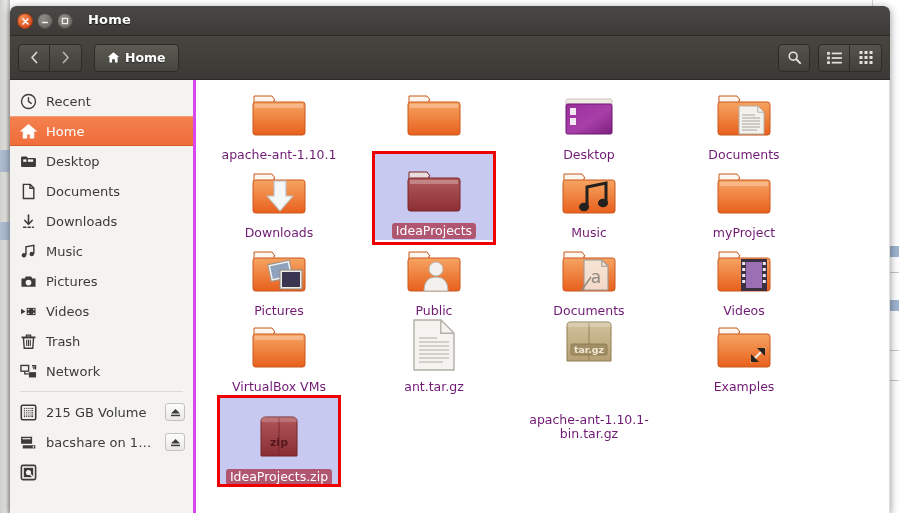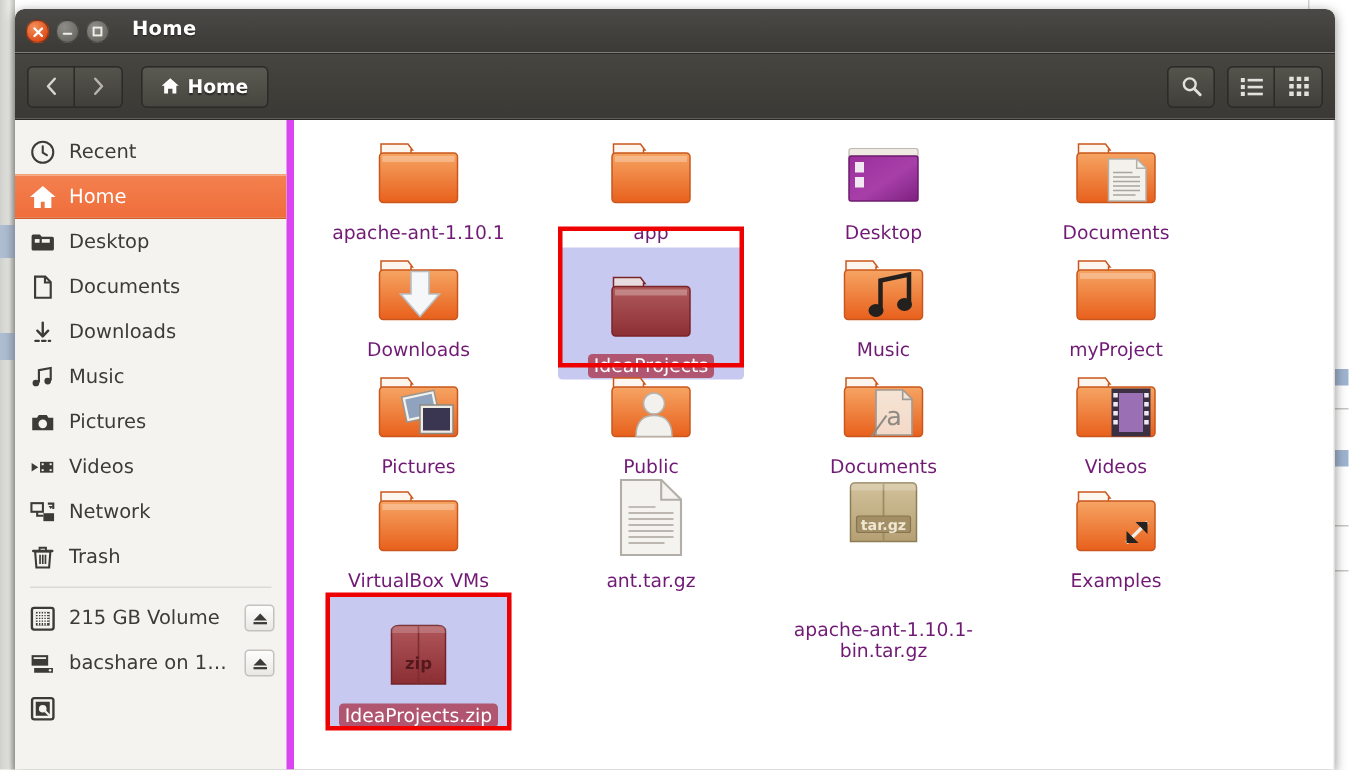--- a/index.html
+++ b/index.html
@@ -118,21 +118,21 @@
   }
   .tb-right { margin-left: auto; display: flex; gap: 8px; }
 
   
   #body { display: flex; height: 433px; }
 
   
   #sidebar {
     width: 186px;
     background: #f4f3f0;
-    border-right: 5px solid #d946ef;
+    border-right: 3px solid #d946ef;
     padding-top: 6px;
     overflow: hidden;
   }
   .side-item {
     height: 30px;
     display: flex; align-items: center;
     padding: 0 8px 0 10px;
     gap: 9px;
     color: #3c3b37;
     font-size: 13px;
@@ -395,43 +395,43 @@
                     <rect x="12.3" y="5.5" width="1.3" height="1.2"></rect>
                     <rect x="12.3" y="9.2" width="1.3" height="1.2"></rect>
                   </g>
                 </svg>
               </span>
               <span class="side-label">Videos</span>
             </div>
             <div class="side-item">
               <span class="side-ico" style="color: rgb(60, 59, 55);">
                 <svg width="17" height="17" viewBox="0 0 16 16" style="color:inherit">
-                  <rect x="0.9" y="2.3" width="7.2" height="5.4" fill="none" stroke="currentColor" stroke-width="1.3"></rect>
-                  <rect x="8.4" y="8.6" width="6.7" height="5" fill="currentColor"></rect>
-                  <path d="M11.2 2.6 H14.6 V6" fill="none" stroke="currentColor" stroke-width="1.3"></path>
-                  <path d="M13 6 L14.6 4 L11.6 4" fill="currentColor"></path>
-                  <path d="M4.5 7.7 V10.2 H8.4" fill="none" stroke="currentColor" stroke-width="1.3"></path>
-                </svg>
-              </span>
-              <span class="side-label">Network</span>
-            </div>
-            <div class="side-item">
-              <span class="side-ico" style="color: rgb(60, 59, 55);">
-                <svg width="17" height="17" viewBox="0 0 16 16" style="color:inherit">
                   <path d="M3.2 4.3 H12.8 L12 14.4 H4 Z" fill="none" stroke="currentColor" stroke-width="1.3"></path>
                   <path d="M2 4.1 H14" stroke="currentColor" stroke-width="1.5" stroke-linecap="round"></path>
                   <path d="M6 2 H10 V4 H6 Z" fill="none" stroke="currentColor" stroke-width="1.2"></path>
                   <g stroke="currentColor" stroke-width="1.05">
                     <path d="M6.3 6.4 V12.3"></path>
                     <path d="M8 6.4 V12.3"></path>
                     <path d="M9.7 6.4 V12.3"></path>
                   </g>
                 </svg>
               </span>
               <span class="side-label">Trash</span>
+            </div>
+            <div class="side-item">
+              <span class="side-ico" style="color: rgb(60, 59, 55);">
+                <svg width="17" height="17" viewBox="0 0 16 16" style="color:inherit">
+                  <rect x="0.9" y="2.3" width="7.2" height="5.4" fill="none" stroke="currentColor" stroke-width="1.3"></rect>
+                  <rect x="8.4" y="8.6" width="6.7" height="5" fill="currentColor"></rect>
+                  <path d="M11.2 2.6 H14.6 V6" fill="none" stroke="currentColor" stroke-width="1.3"></path>
+                  <path d="M13 6 L14.6 4 L11.6 4" fill="currentColor"></path>
+                  <path d="M4.5 7.7 V10.2 H8.4" fill="none" stroke="currentColor" stroke-width="1.3"></path>
+                </svg>
+              </span>
+              <span class="side-label">Network</span>
             </div>
           </div>
         <div class="side-sep"></div>
         <div id="sidebar-devices">
             <div class="side-item">
               <span class="side-ico" style="color: rgb(60, 59, 55);">
                 <svg width="17" height="17" viewBox="0 0 16 16" style="color:inherit">
                   <rect x="1.2" y="1.2" width="13.6" height="13.6" rx="1.4" fill="none" stroke="currentColor" stroke-width="1.5"></rect>
                   <rect x="3.7" y="3.7" width="8.6" height="8.6" fill="currentColor"></rect>
                   <g stroke="#f4f3f0" stroke-width="0.85">
@@ -571,21 +571,21 @@
                       <stop offset="1" stop-color="#e8601c"></stop>
                     </linearGradient>
                   </defs>
                   <path d="M4 6 H22 L25 10 H24 V14 H4 Z" fill="#fdf6ef" stroke="#c9571d" stroke-width="1"></path>
                   <rect x="3" y="12" width="52" height="33" rx="2.5" fill="url(#gdl)" stroke="#c9571d" stroke-width="1"></rect>
                   <path d="M24 13 H36 V28 H43 L30 43 L17 28 H24 Z" fill="#f6f7f8" stroke="#b9bec4" stroke-width="1.1"></path>
                 </svg>
               </div>
               <div style="position: relative;"><span class="icon-label">Downloads</span></div>
             </div>
-            <div class="icon-cell selected" style="left: 163px; top: 89px;">
+            <div class="icon-cell selected" style="left: 163px; top: 76px;">
               <div class="sel-bg" style="left: 13px; top: -4px; width: 124px; height: 88px;"></div>
               <div class="icon-art" style="position: relative; display: flex; align-items: flex-end; justify-content: center;">
                 <svg width="58" height="50" viewBox="0 0 58 50">
                   <defs>
                     <linearGradient id="gb05a5c" x1="0" y1="0" x2="0" y2="1">
                       <stop offset="0" stop-color="#b05a5c"></stop>
                       <stop offset="1" stop-color="#8d2f34"></stop>
                     </linearGradient>
                   </defs>
                   <path d="M4 6 H22 L25 10 H24 V14 H4 Z" fill="#e9dcdf" stroke="#7a2428" stroke-width="1"></path>

